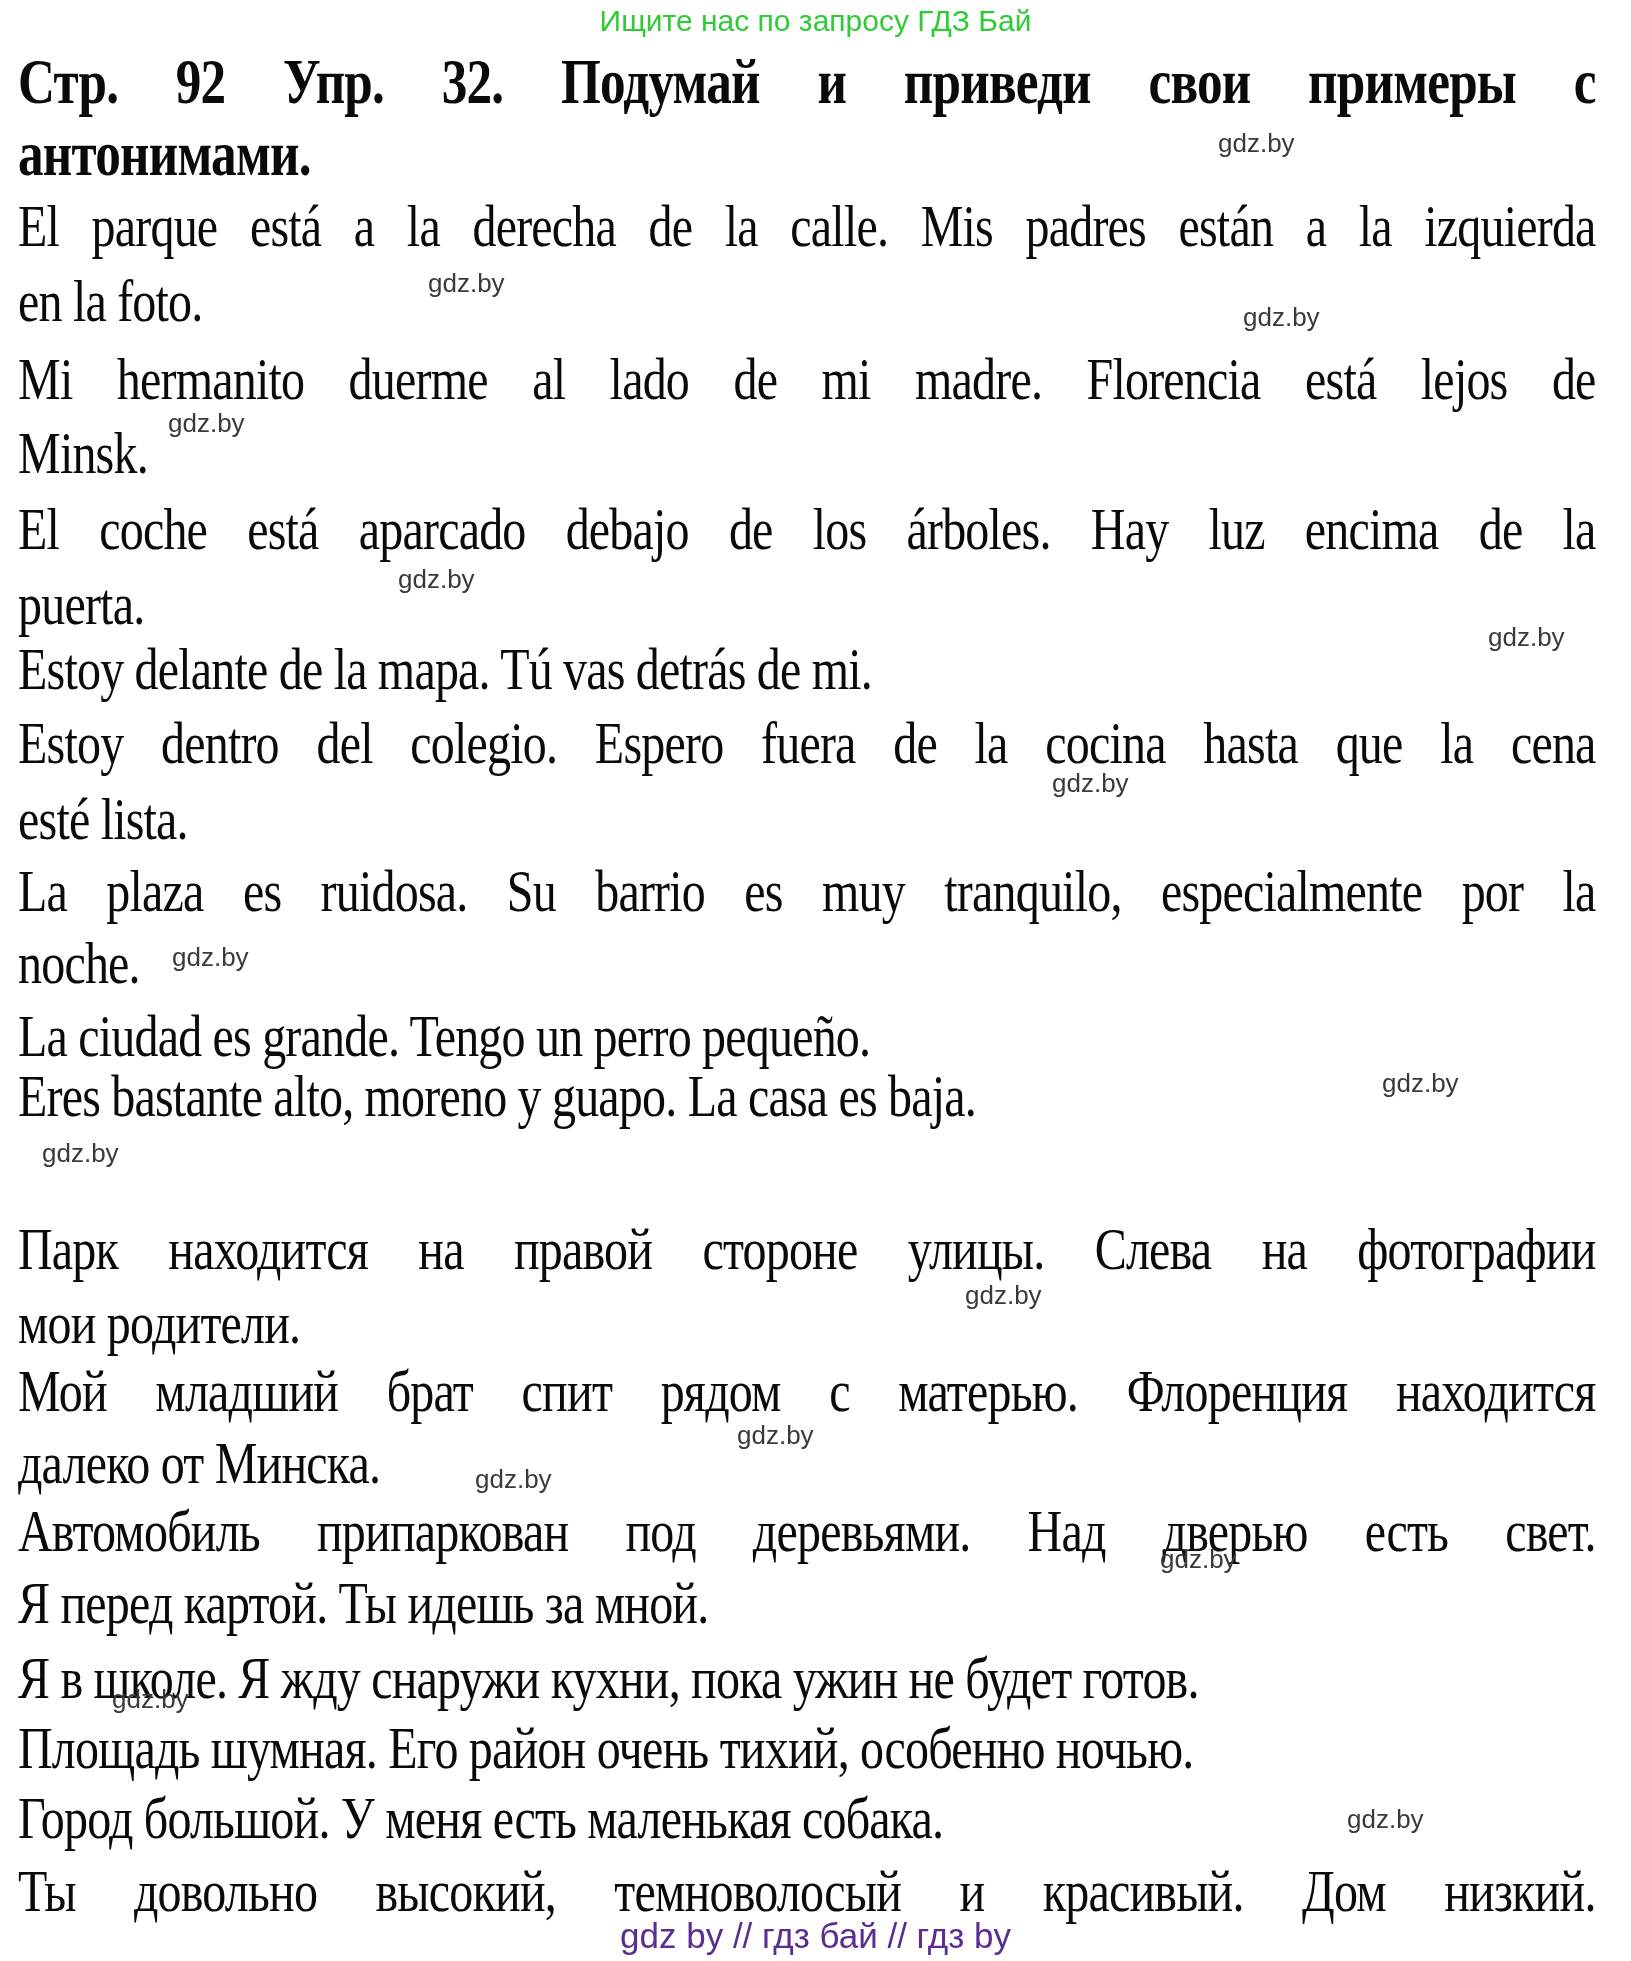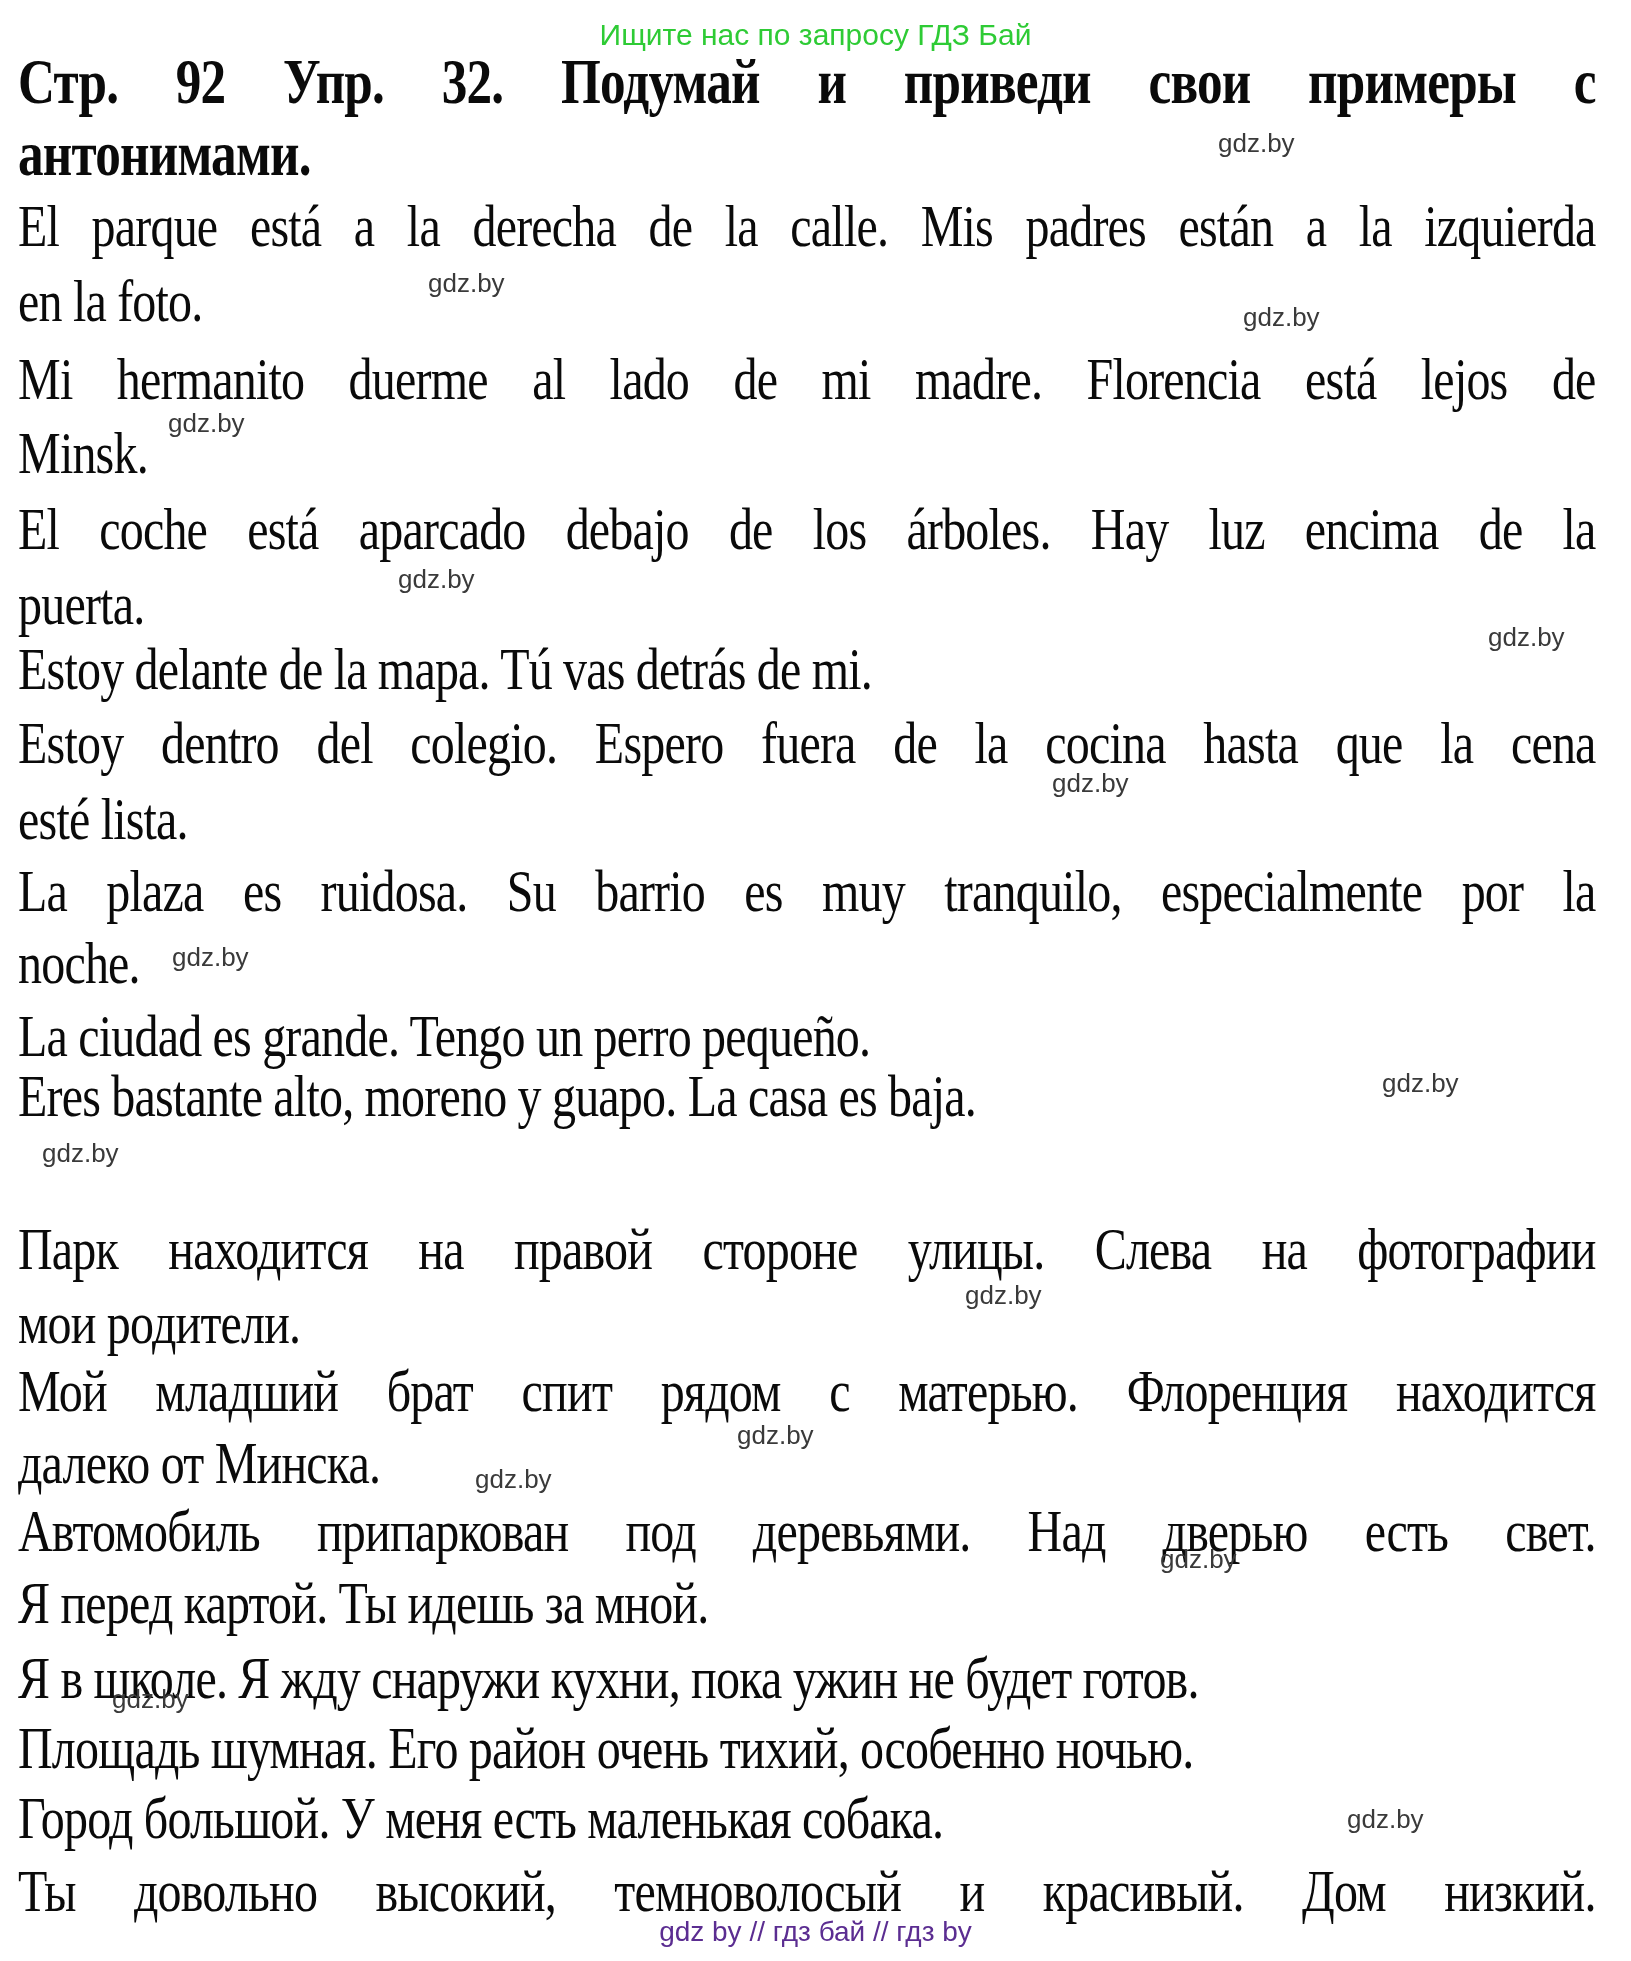--- a/index.html
+++ b/index.html
@@ -7,21 +7,21 @@
   .page {
     position: relative;
     width: 1631px;
     height: 1961px;
     background: #ffffff;
     overflow: hidden;
     color: #0a0a0a;
   }
   .promo {
     position: absolute;
-    top: 18px; left: 0; width: 100%;
+    top: 4px; left: 0; width: 100%;
     text-align: center;
     font-family: "Liberation Sans", sans-serif;
     font-size: 30px;
     color: #2ecb35;
   }
   .line {
     position: absolute;
     white-space: nowrap;
     font-family: "Liberation Serif", serif;
     font-size: 60px;
@@ -47,21 +47,21 @@
     font-family: Liberation Sans, sans-serif;
     font-size: 26px;
     color: #3a3a3a;
     white-space: nowrap;
   }
   .footer {
     position: absolute;
     top: 1916px; left: 0; width: 100%;
     text-align: center;
     font-family: "Liberation Sans", sans-serif;
-    font-size: 28px;
+    font-size: 35px;
     color: #5b2d91;
   }
 </style>
 </head>
 <body>
 
 <div class="page">
 
   <div class="promo">Ищите нас по запросу ГДЗ Бай</div>
 

